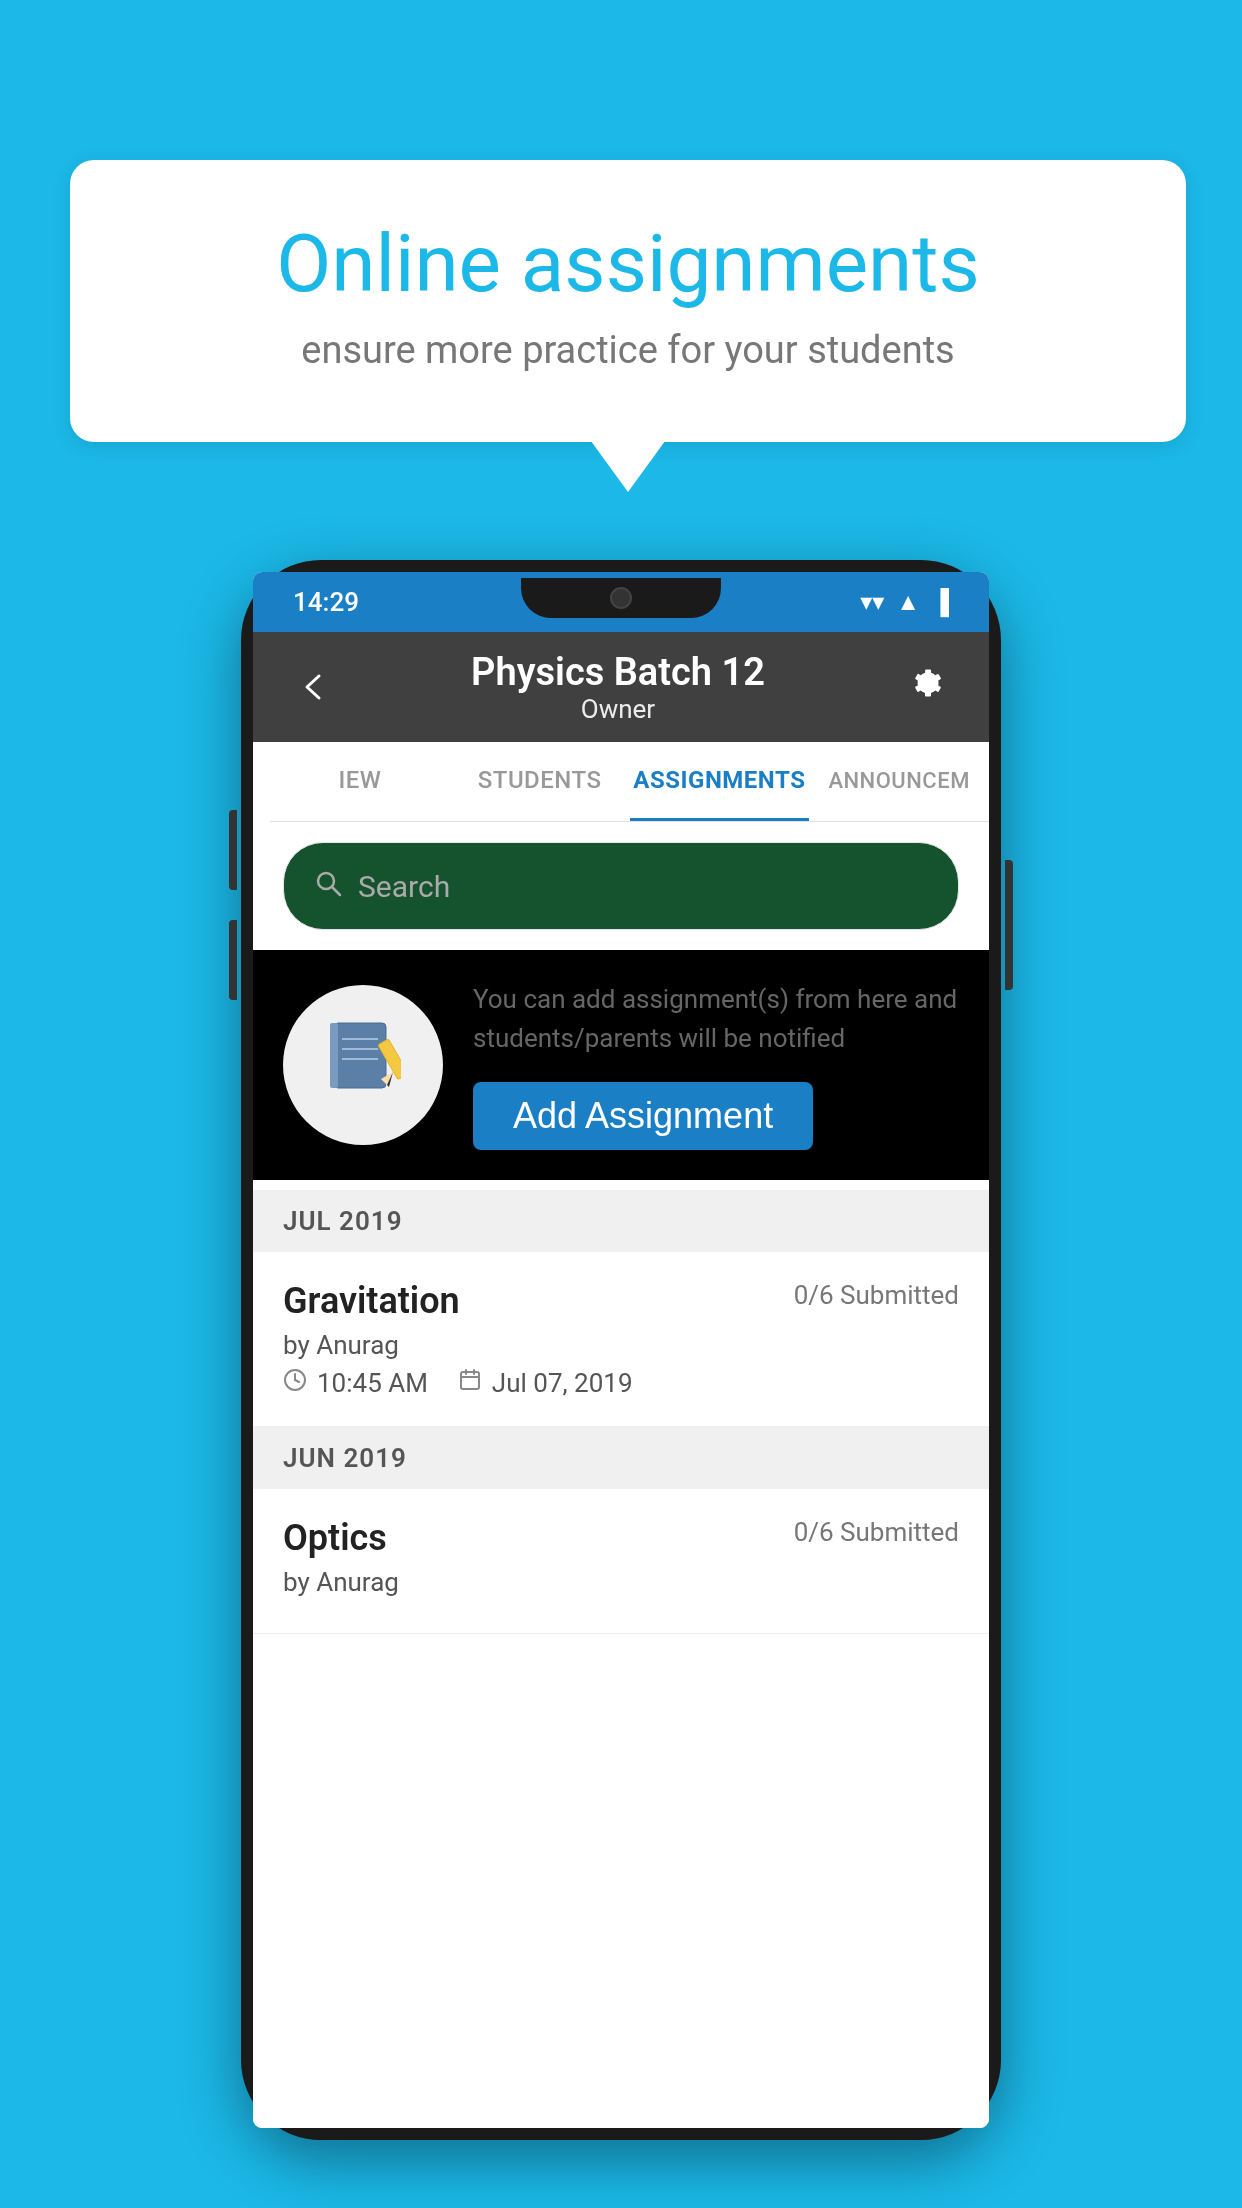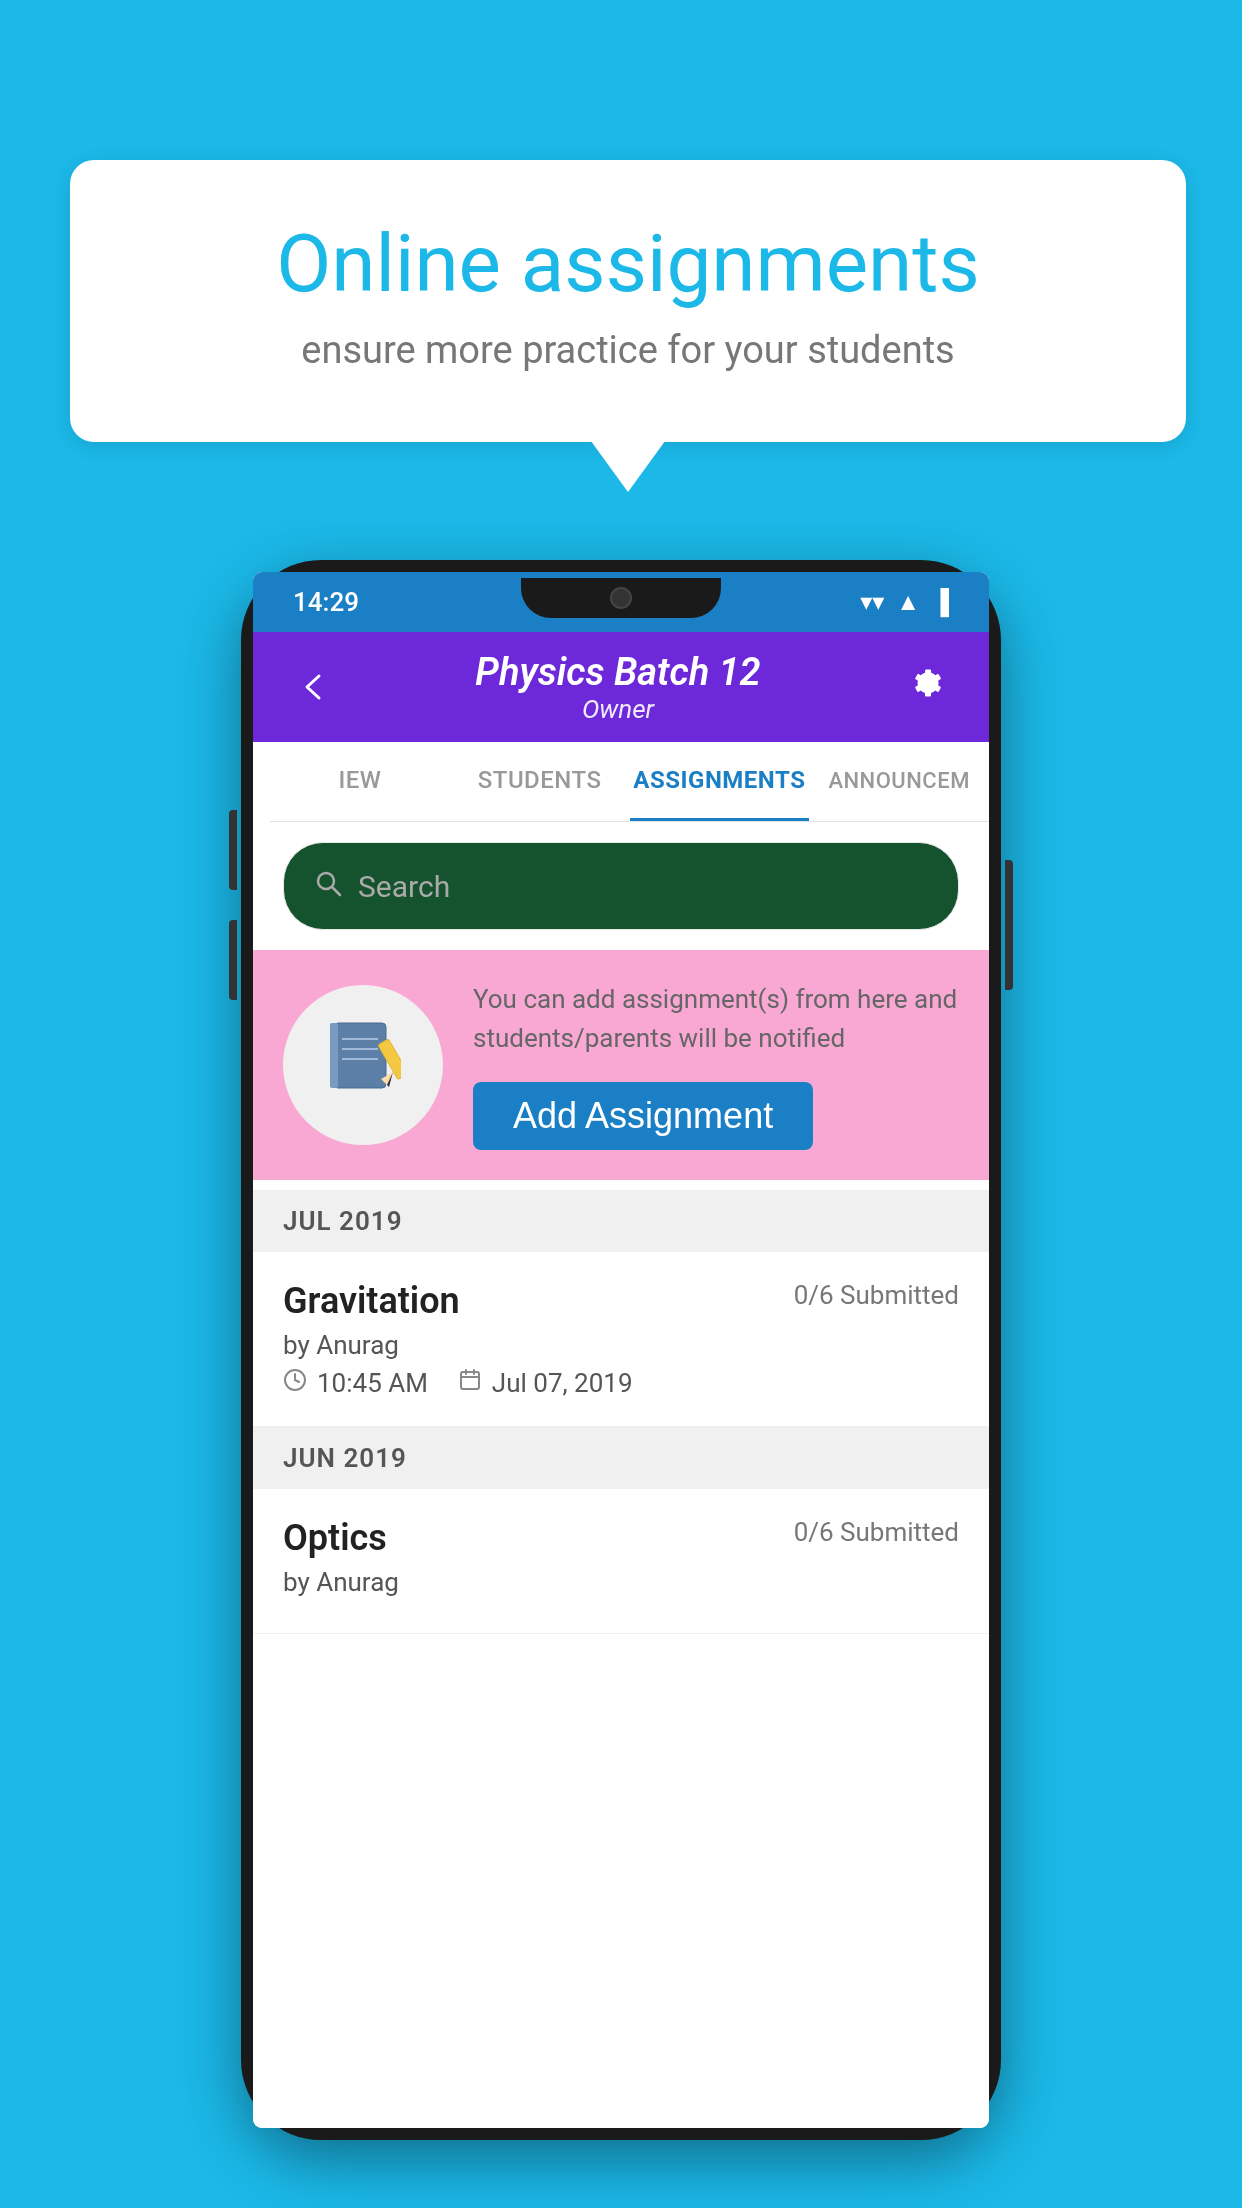--- a/index.html
+++ b/index.html
@@ -129,28 +129,27 @@
       gap: 12px;
     }
 
     .wifi-icon, .signal-icon, .battery-icon {
       color: white;
       font-size: 24px;
     }
 
     
     .top-bar {
-      background: #6d28d9;
+      background: #404040;
       height: 110px;
       display: flex;
       align-items: center;
       justify-content: flex-end;
       padding: 0 36px;
       flex-shrink: 0;
-      font-style: italic;
     }
 
     .back-button {
       color: white;
       font-size: 44px;
       cursor: pointer;
       padding: 10px;
     }
 
     .top-bar-center {
@@ -246,21 +245,21 @@
       font-size: 30px;
     }
 
     
     .add-assignment-card {
       margin: 0 0 10px 0;
       padding: 30px;
       display: flex;
       align-items: center;
       gap: 30px;
-      background: #f9a8d4;
+      background: #000000;
     }
 
     .assignment-icon-circle {
       width: 160px;
       height: 160px;
       background: #f0f0f0;
       border-radius: 50%;
       display: flex;
       align-items: center;
       justify-content: center;

